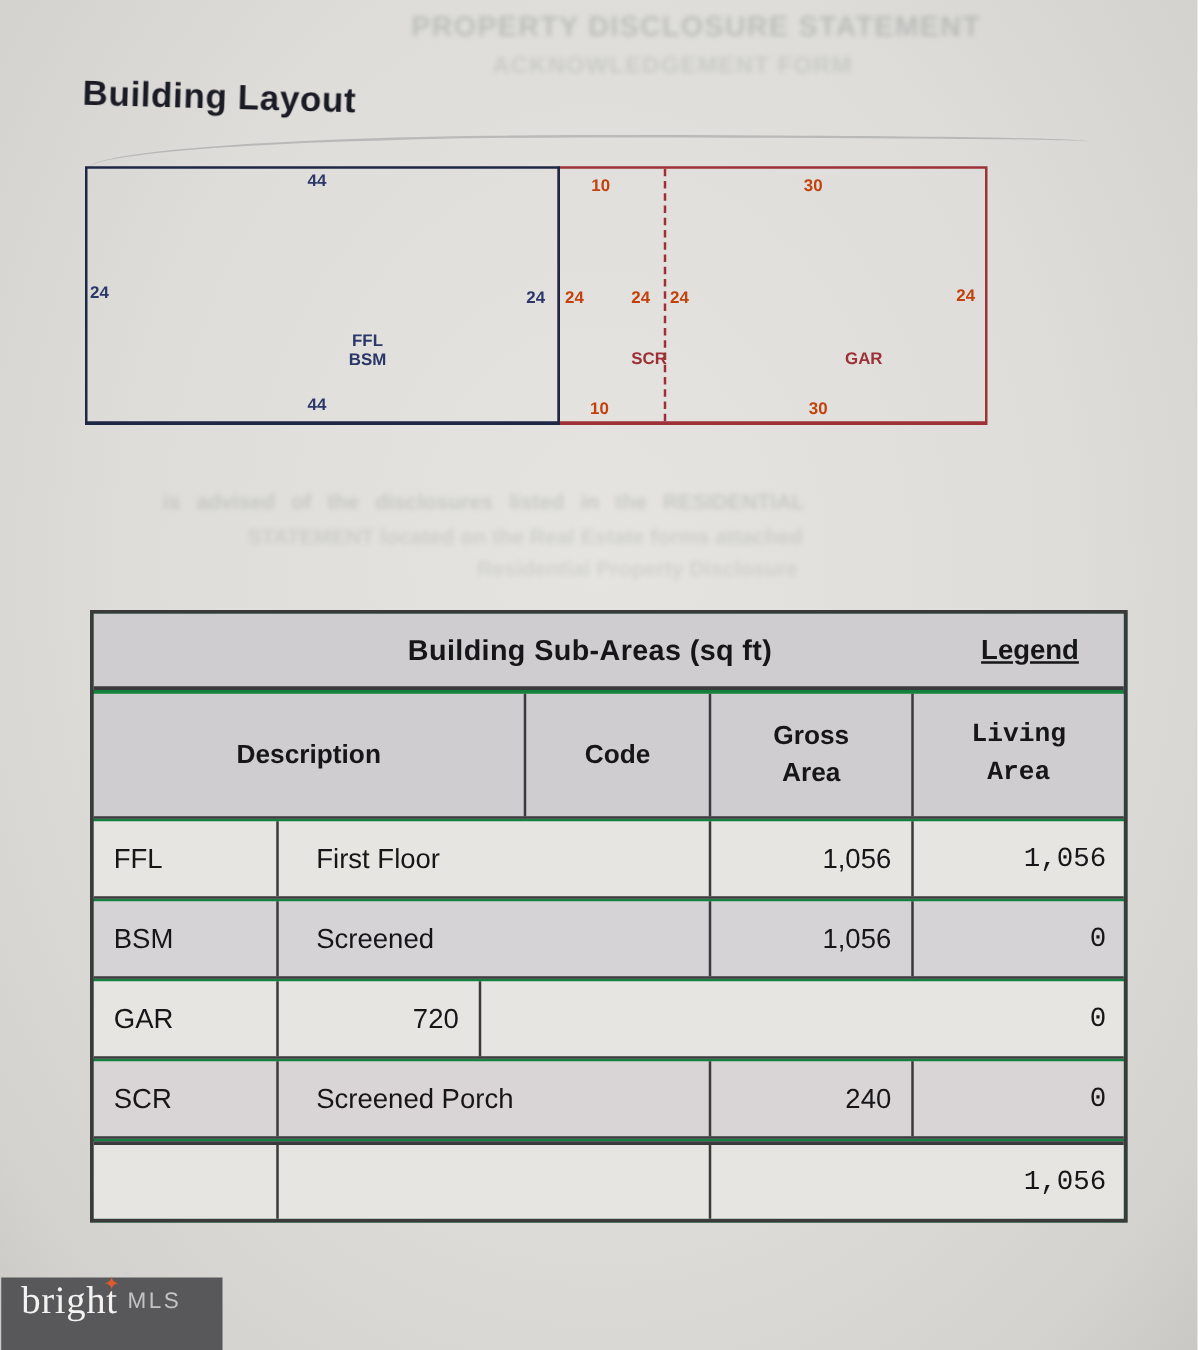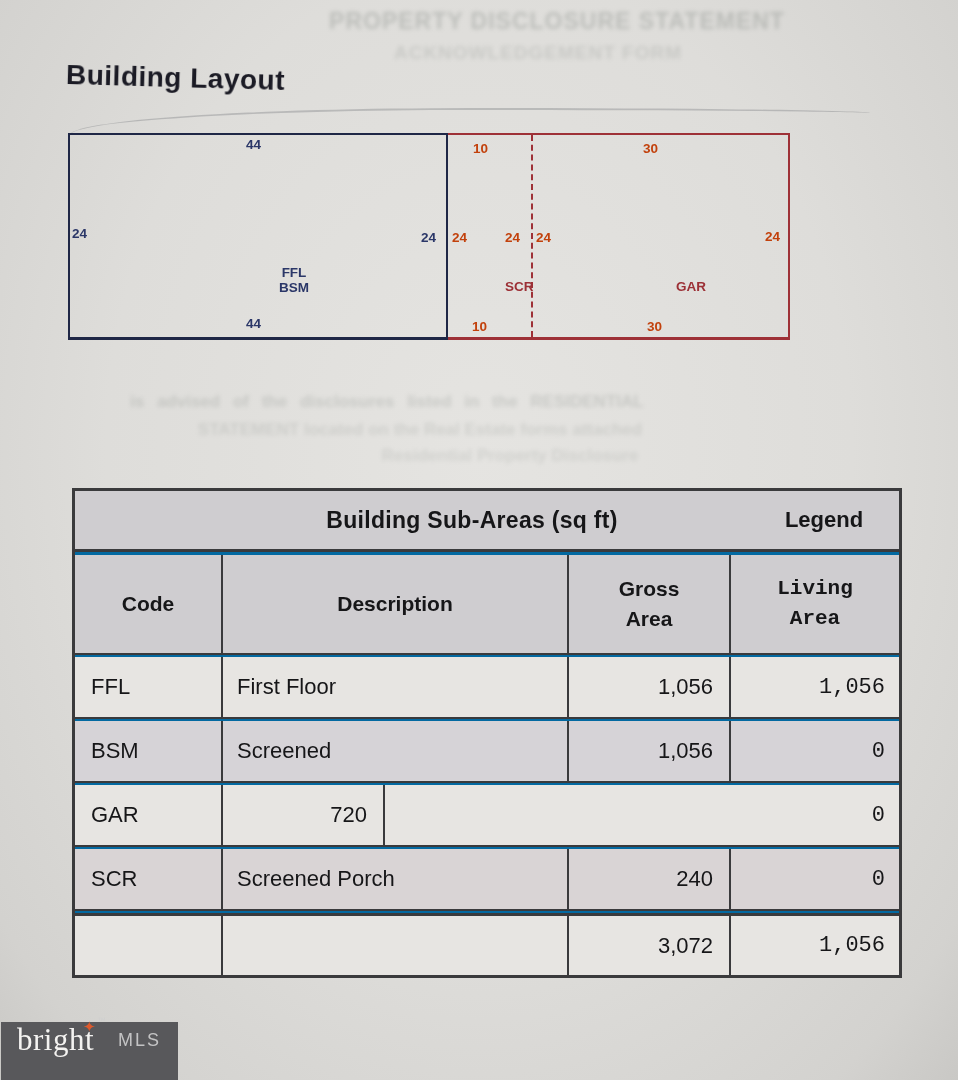--- a/index.html
+++ b/index.html
@@ -44,58 +44,58 @@
   .dim{position:absolute;font-size:13.5px;font-weight:bold;z-index:3;filter:blur(.2px);}
   .dim.blue{color:#2b3768;}
   .dim.red{color:#c2410c;}
   .sec-label{position:absolute;font-size:13.5px;font-weight:bold;z-index:3;text-align:center;line-height:15px;filter:blur(.2px);}
   .sec-label.blue{color:#2b3768;}
   .sec-label.red{color:#9c3036;}
 
   
   .subareas{
     position:absolute;left:72px;top:488px;width:830px;height:490px;
-    border:3px solid #3a3a3c;background:#0369a1;color:#161618;
+    border:3px solid #3a3a3c;background:#15803d;color:#161618;
   }
   .t-titlerow{
     position:absolute;left:0;top:0;width:100%;height:61px;background:#cfcdd0;
     border-bottom:3px solid #3a3a3c;display:flex;align-items:center;
   }
   .t-title{flex:1;text-align:center;font-size:23px;font-weight:bold;padding-left:120px;letter-spacing:.3px;}
-  .t-legend{width:150px;text-align:center;font-size:22px;font-weight:bold;}
+  .t-legend{width:150px;text-align:center;font-size:22px;font-weight:bold;text-decoration:underline;}
   .t-headrow{
     position:absolute;left:0;top:64px;width:100%;height:100px;background:#cfcdd0;
     border-bottom:2px solid #3a3a3c;display:flex;
   }
   .t-row{position:absolute;left:0;width:100%;height:62px;display:flex;border-bottom:2px solid #3a3a3c;}
   .row-0{top:166px;background:#e7e5e2;}
   .row-1{top:230px;background:#d6d3d7;}
   .row-2{top:294px;background:#e7e5e2;}
   .row-3{top:358px;background:#d9d4d5;}
   .t-totalrow{
     position:absolute;left:0;top:422px;width:100%;height:62px;display:flex;
     border-top:3px solid #3a3a3c;background:#e7e5e2;
   }
   .c{display:flex;align-items:center;font-size:22px;padding-left:28px;}
   .c-code{width:148px;border-right:2px solid #3a3a3c;padding-left:16px;}
-  .c-desc{width:346px;border-right:2px solid #3a3a3c;padding-left:14px;}
+  .c-desc{width:346px;border-right:2px solid #3a3a3c;padding-left:30px;}
   .c-gross{width:162px;border-right:2px solid #3a3a3c;justify-content:flex-end;padding-right:16px;}
   .c-living{flex:1;justify-content:flex-end;padding-right:14px;font-family:Liberation Mono, monospace;}
   .t-headrow .c{font-weight:bold;justify-content:center;padding:0;flex-direction:column;line-height:30px;font-size:21px;}
   .t-headrow .c-gross,.t-headrow .c-living{align-items:center;}
 
   
   .brand-box{
     position:absolute;left:1px;top:1022px;width:177px;height:58px;background:#58585b;
     display:flex;align-items:flex-start;padding-left:16px;
   }
   .brand-word{font-family:"Liberation Serif",serif;font-size:31px;color:#f4f3f1;letter-spacing:.5px;position:relative;}
   .brand-spark{position:absolute;right:-2px;top:-4px;color:#dd5a2d;font-size:15px;transform:rotate(0deg);font-family:"DejaVu Sans",sans-serif;}
   .brand-tm{position:absolute;right:-12px;top:-6px;color:#cfcfcf;font-size:8px;font-family:"Liberation Sans",sans-serif;}
-  .brand-mls{color:#c3c3c4;font-size:18px;letter-spacing:2px;margin-left:24px;margin-top:8px;font-weight:400;}
+  .brand-mls{color:#c3c3c4;font-size:18px;letter-spacing:2px;margin-left:8px;margin-top:8px;font-weight:400;}
 </style>
 </head>
 <body>
 
 <div class="ghost ghost-top1" data-name="ghost-text-line">PROPERTY DISCLOSURE STATEMENT</div>
 <div class="ghost ghost-top2" data-name="ghost-text-line">ACKNOWLEDGEMENT FORM</div>
 <div class="ghost-arc" data-name="scan-artifact-line"></div>
 <div class="ghost ghost-mid ghost-mid1" data-name="ghost-text-line">is advised of the disclosures listed in the RESIDENTIAL</div>
 <div class="ghost ghost-mid ghost-mid2" data-name="ghost-text-line">STATEMENT located on the Real Estate forms attached</div>
 <div class="ghost ghost-mid ghost-mid3" data-name="ghost-text-line">Residential Property Disclosure</div>
@@ -130,22 +130,22 @@
   <span class="dim red" style="left:579px;top:186px;" data-name="dim-gar-bottom">30</span>
 </div>
 
 <div class="subareas" data-name="sub-areas-table">
   <div class="t-titlerow" data-name="table-title-row">
     <div class="t-title" data-name="table-title">Building Sub-Areas (sq ft)</div>
     <div class="t-legend" data-name="legend-link">Legend</div>
   </div>
 
   <div class="t-headrow" data-name="table-header-row">
+    <div class="c c-desc" data-name="col-header-description">Description</div>
     <div class="c c-code" data-name="col-header-code">Code</div>
-    <div class="c c-desc" data-name="col-header-description">Description</div>
     <div class="c c-gross" data-name="col-header-gross-area">
       <span data-name="col-header-gross-line1">Gross</span>
       <span data-name="col-header-gross-line2">Area</span>
     </div>
     <div class="c c-living" data-name="col-header-living-area">
       <span data-name="col-header-living-line1">Living</span>
       <span data-name="col-header-living-line2">Area</span>
     </div>
   </div>
 
@@ -169,21 +169,20 @@
   <div class="t-row row-3" data-name="table-row">
     <div class="c c-code" data-name="cell-code">SCR</div>
     <div class="c c-desc" data-name="cell-description">Screened Porch</div>
     <div class="c c-gross" data-name="cell-gross-area">240</div>
     <div class="c c-living" data-name="cell-living-area">0</div>
   </div>
 
   <div class="t-totalrow" data-name="table-total-row">
     <div class="c c-code" data-name="total-code-empty"></div>
     <div class="c c-desc" data-name="total-desc-empty"></div>
-    <div class="c c-gross" data-name="total-gross-area">3,072</div>
     <div class="c c-living" data-name="total-living-area">1,056</div>
   </div>
 </div>
 
 <div class="brand-box" data-name="bright-mls-logo">
   <span class="brand-word" data-name="bright-wordmark">
     <span data-name="bright-text">bright</span>
     <span class="brand-spark" data-name="sparkle-icon">✦</span>
     <span class="brand-tm" data-name="trademark-symbol">™</span>
   </span>

